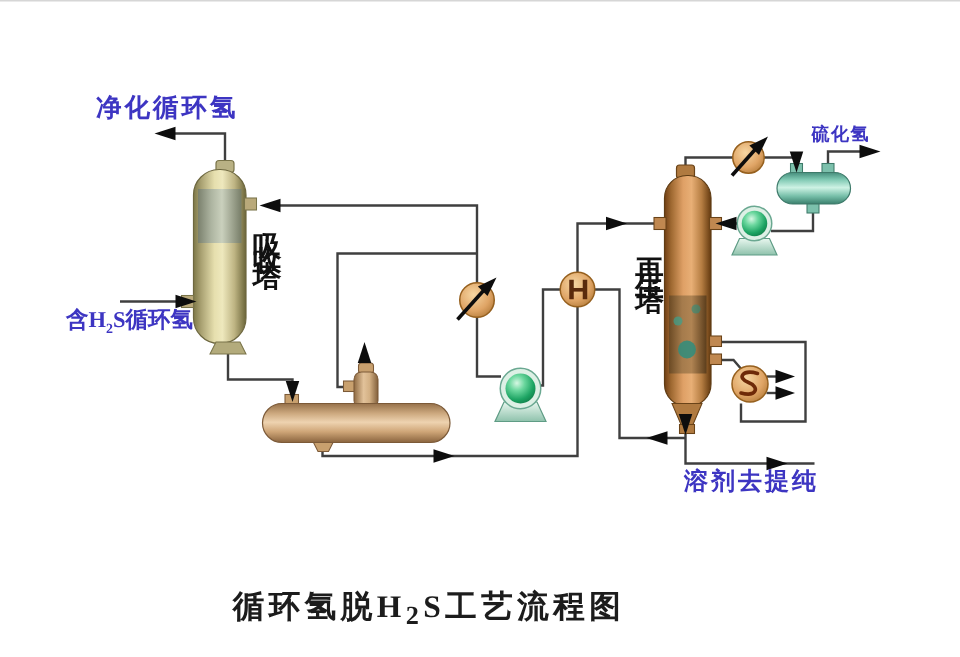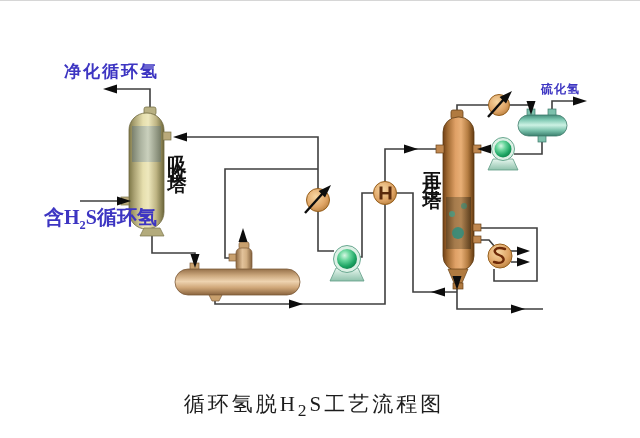--- a/index.html
+++ b/index.html
@@ -16,28 +16,28 @@
     position:absolute;font-weight:bold;color:var(--label-blue,#3d35c2);
     white-space:nowrap;line-height:1.15;
   }
   .lbl sub{font-size:0.62em;}
   .vlabel{
     position:absolute;font-weight:bold;color:var(--tower-label-color,#111);
     writing-mode:vertical-rl;text-orientation:upright;letter-spacing:9px;
     font-size:19px;white-space:nowrap;
   }
   #lbl-purified{left:64px;top:61px;font-size:17px;letter-spacing:2px;text-align:right;}
-  #lbl-feed{left:44px;top:205px;font-size:20px;}
+  #lbl-feed{left:44px;top:205px;font-size:15px;}
   #lbl-h2s{left:541px;top:82px;font-size:12px;letter-spacing:1px;}
   #lbl-solvent{left:456px;top:312px;font-size:16px;letter-spacing:2px;}
   #lbl-absorber{left:164px;top:139px;}
   #lbl-regen{left:419px;top:155px;}
   #diagram-title{
     position:absolute;left:0;top:389px;width:572px;text-align:center;
-    font-size:21px;font-weight:normal;letter-spacing:3px;color:var(--title-color,#1c1c1c);padding-left:28px;
+    font-size:21px;font-weight:bold;letter-spacing:3px;color:var(--title-color,#1c1c1c);
   }
 </style>
 </head>
 <body>
 
 <div id="stage">
 
 <svg id="pfd-svg" width="640" height="438" viewBox="0 0 640 438">
   <defs>
     <linearGradient id="gAbs" x1="0" y1="0" x2="1" y2="0">
@@ -226,16 +226,17 @@
 <div class="lbl" id="lbl-purified">净化循环氢</div>
 
 <div class="lbl" id="lbl-feed"><span>含H</span><sub>2</sub><span>S循环氢</span></div>
 
 <div class="vlabel" id="lbl-absorber">吸收塔</div>
 
 <div class="vlabel" id="lbl-regen">再生塔</div>
 
 <div class="lbl" id="lbl-h2s">硫化氢</div>
 
+<div class="lbl" id="lbl-solvent">溶剂去提纯</div>
 
 <div id="diagram-title"><span>循环氢脱H</span><sub>2</sub><span>S工艺流程图</span></div>
 
 </div>
 
 </body></html>

